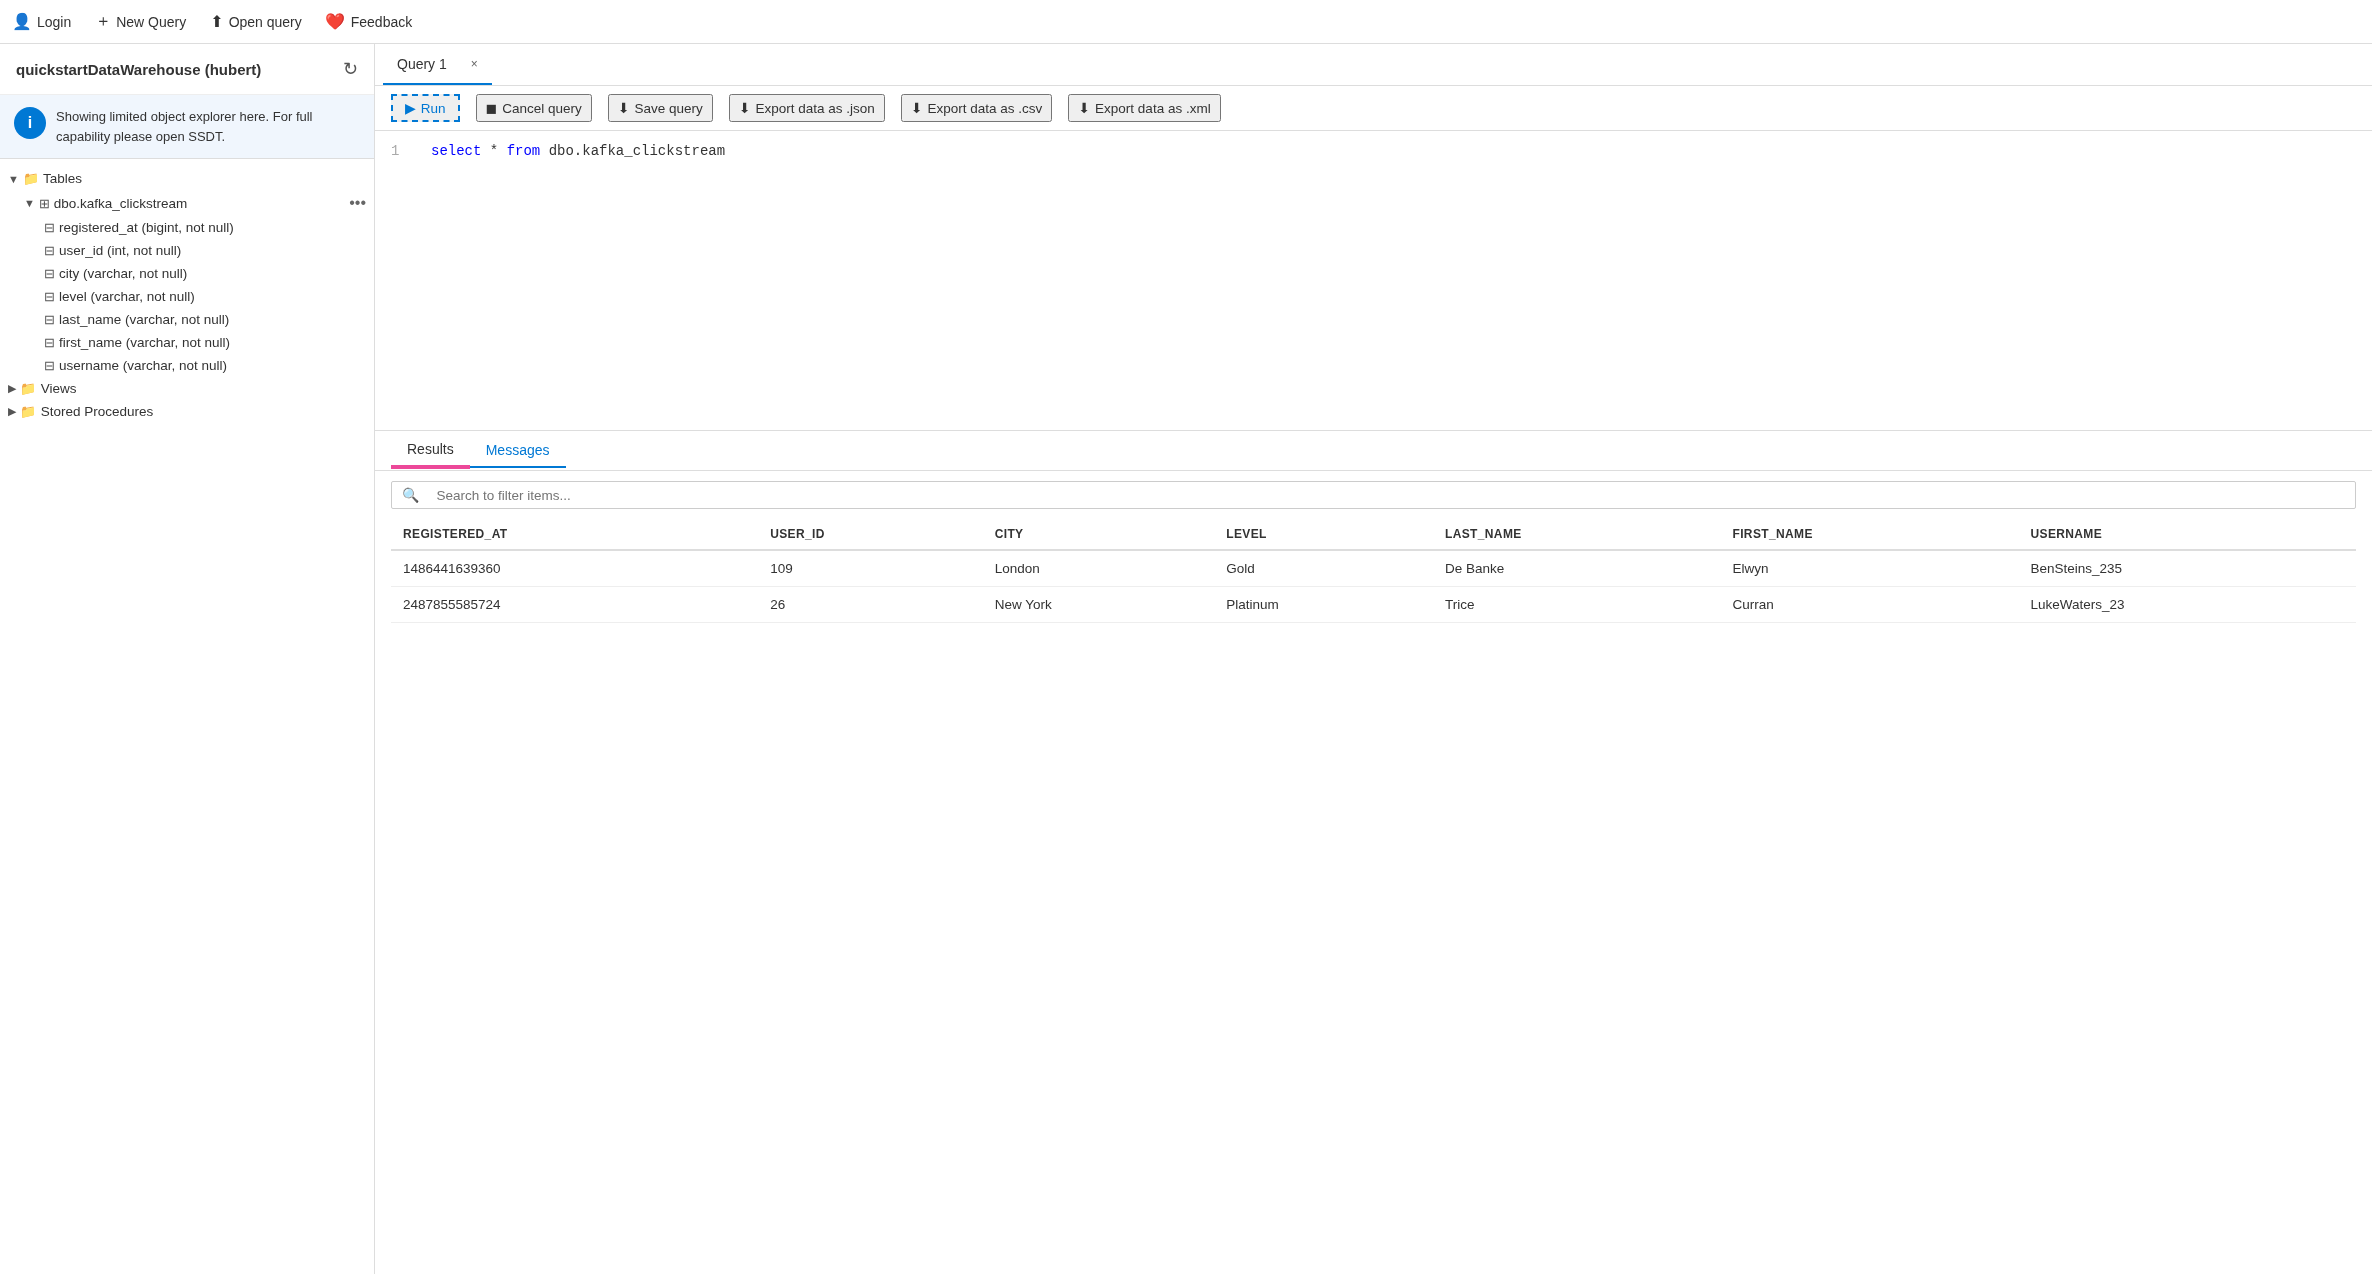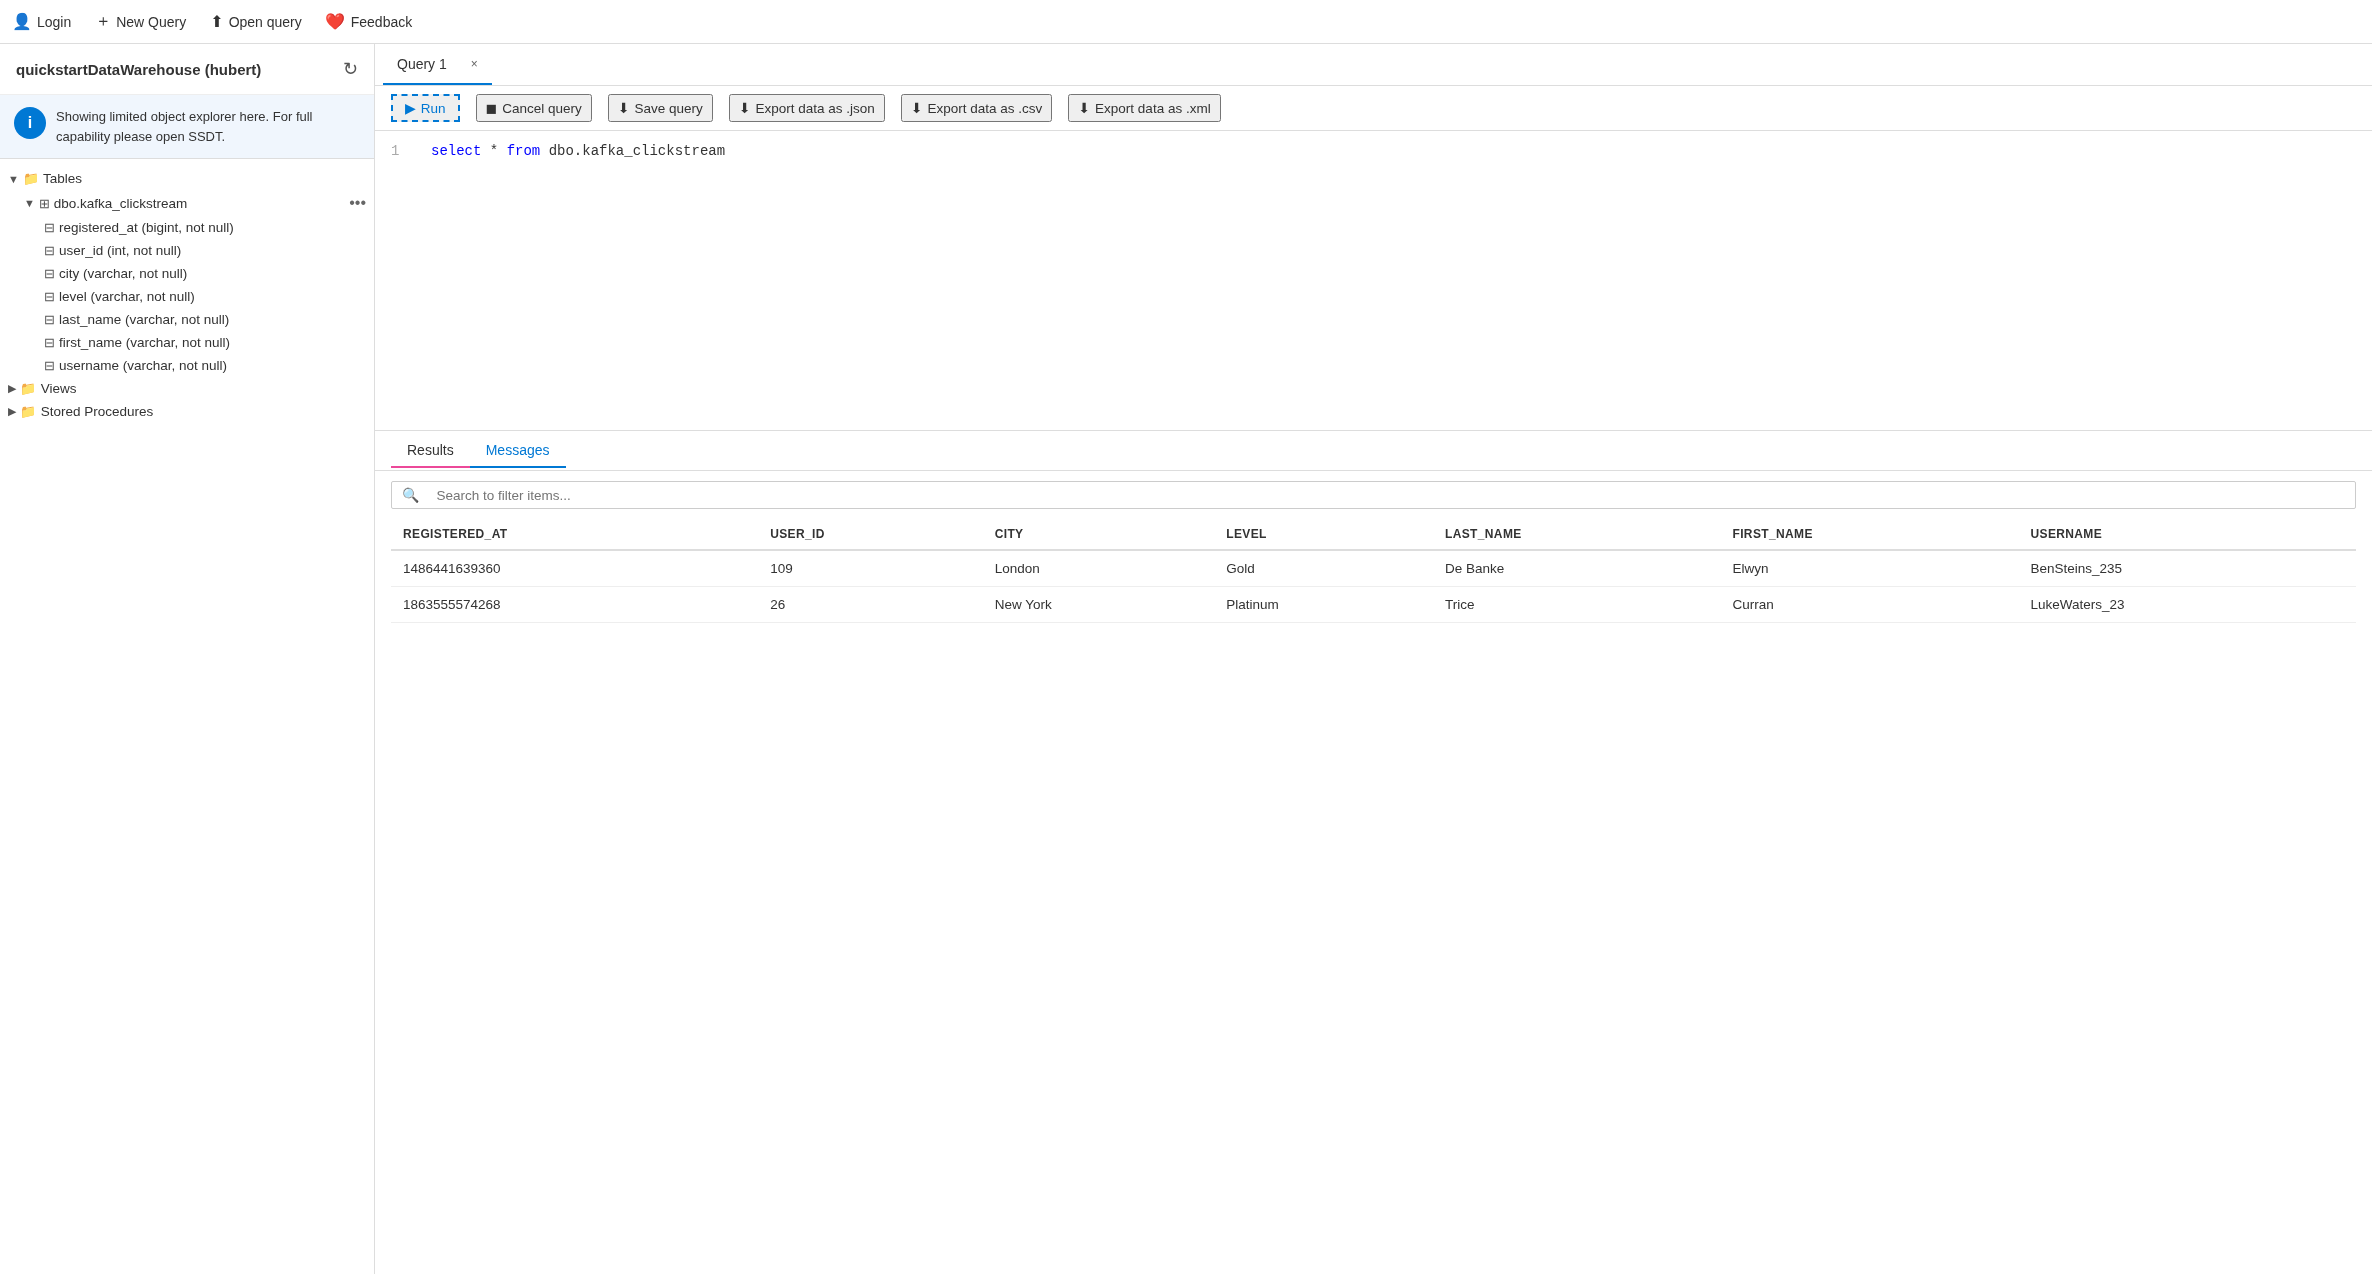--- a/index.html
+++ b/index.html
@@ -218,21 +218,21 @@
       color: #666;
       border-bottom: 2px solid transparent;
     }
     .results-tab.active {
       color: #0078d4;
       border-bottom: 2px solid #0078d4;
       font-weight: 500;
     }
     .results-tab.inactive {
       color: #333;
-      border-bottom: 2px solid #ec4899;
+      border-bottom: 4px solid #ec4899;
     }
 
     
     .search-box {
       display: flex;
       align-items: center;
       margin: 10px 16px;
       border: 1px solid #ccc;
       border-radius: 2px;
       padding: 5px 10px;
@@ -450,21 +450,21 @@
           <tr>
                 <td>1486441639360</td>
                 <td>109</td>
                 <td>London</td>
                 <td>Gold</td>
                 <td>De Banke</td>
                 <td>Elwyn</td>
                 <td>BenSteins_235</td>
               </tr>
               <tr>
-                <td>1863555574268</td>
+                <td>2487855585724</td>
                 <td>26</td>
                 <td>New York</td>
                 <td>Platinum</td>
                 <td>Trice</td>
                 <td>Curran</td>
                 <td>LukeWaters_23</td>
               </tr>
             </tbody>
         </table>
       </div>

